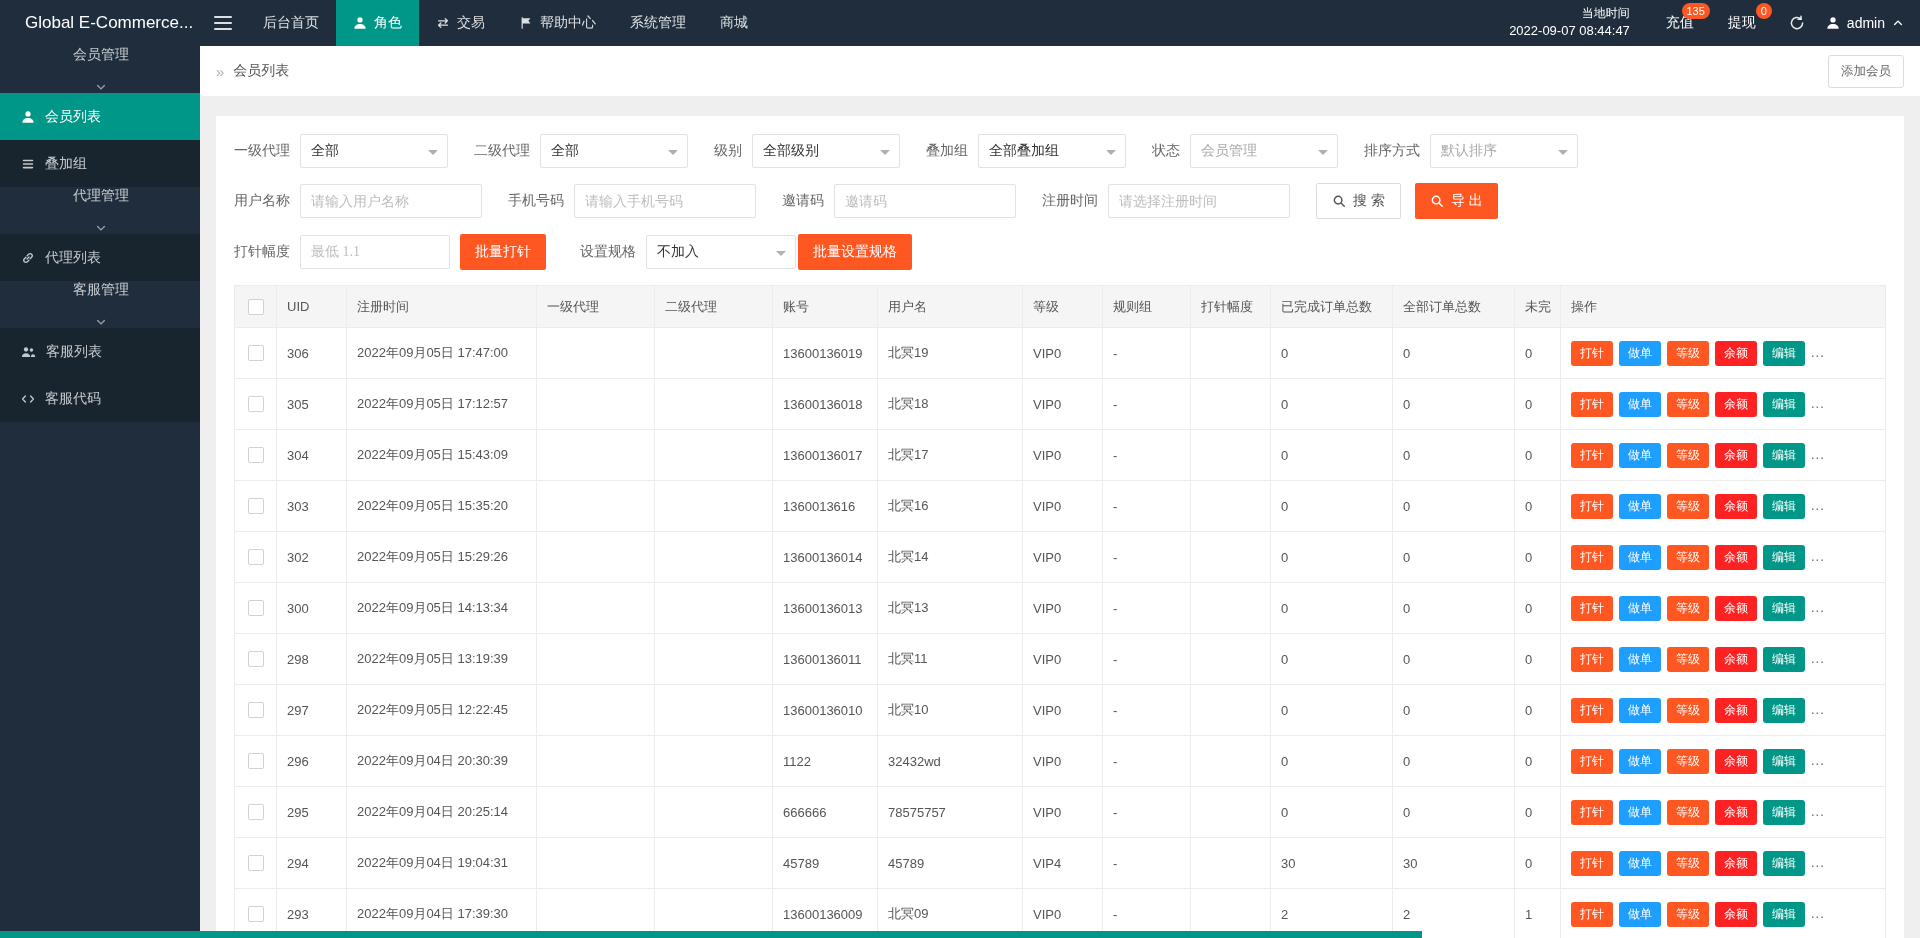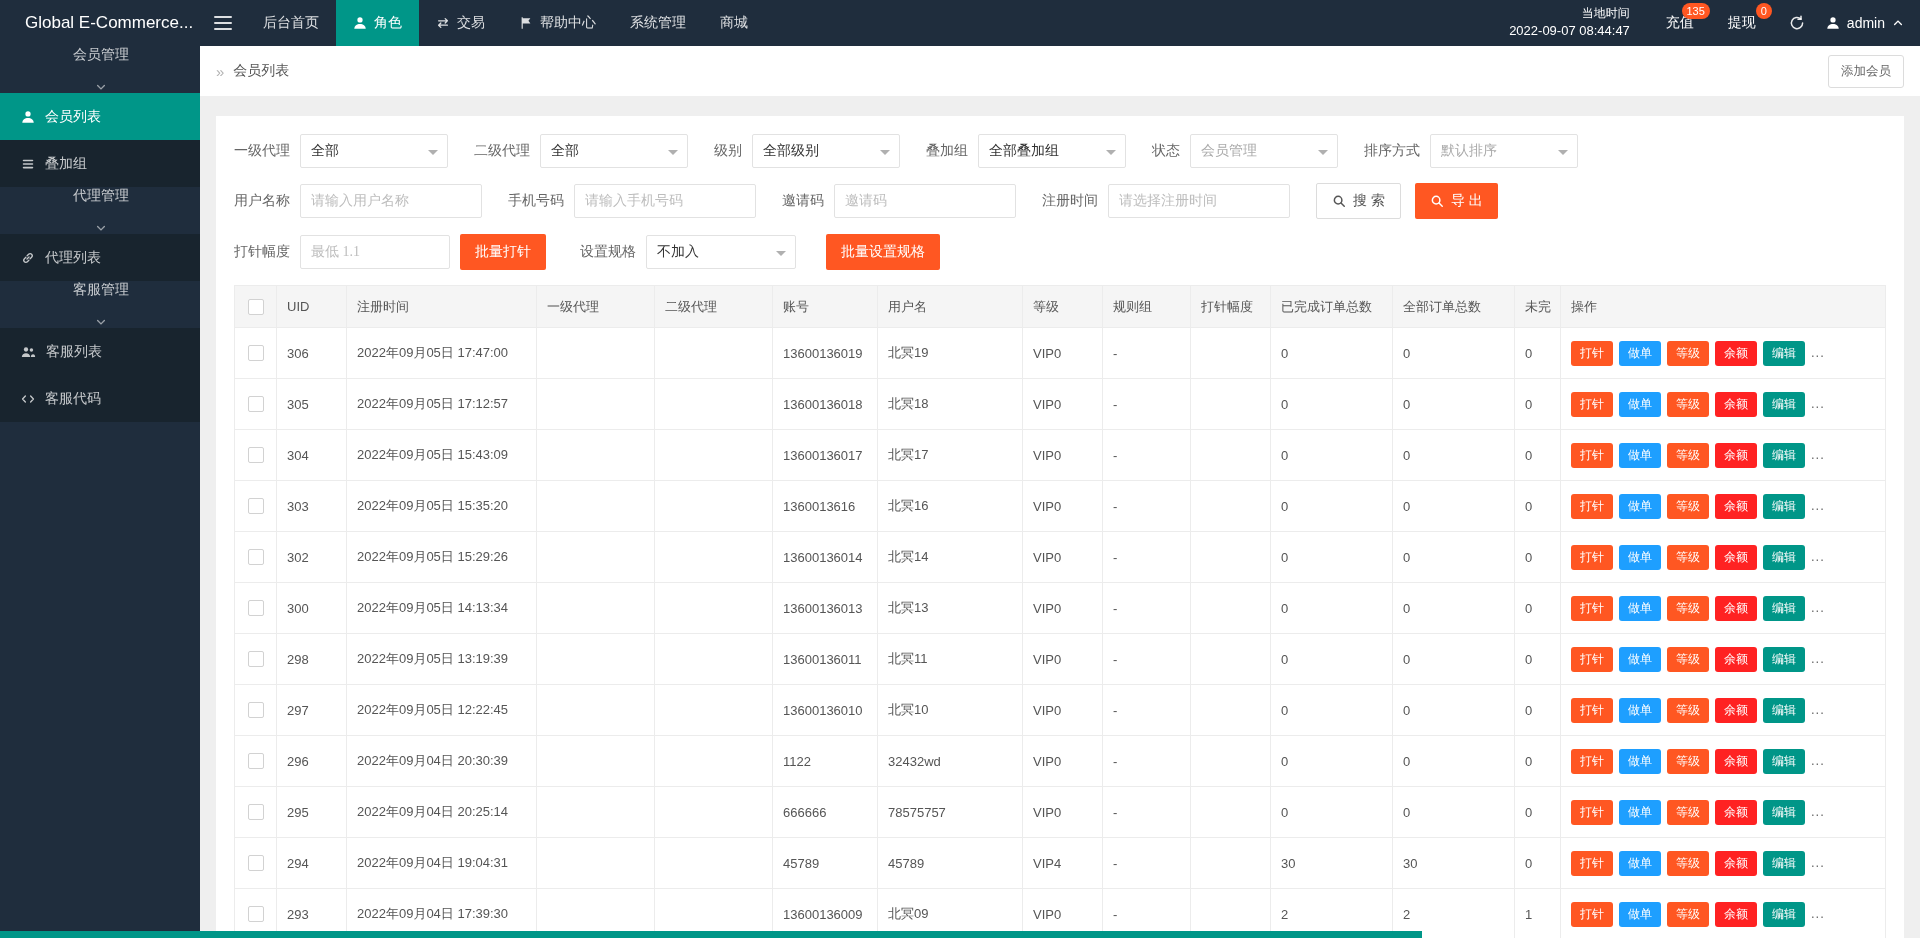--- a/index.html
+++ b/index.html
@@ -277,21 +277,21 @@
         <div class="f-group">
           <span class="f-label">排序方式</span>
           <div class="select">
             <span class="select-value muted">默认排序</span>
             <span class="caret"></span>
           </div>
         </div>
       </div>
 
     <div class="filter-row">
-      <div id="filter-inputs" style="display:flex;align-items:flex-start;font-family:Liberation Mono, monospace;">
+      <div id="filter-inputs" style="display:flex;align-items:flex-start;">
           <div class="f-group">
             <span class="f-label">用户名称</span>
             <input class="text-input" placeholder="请输入用户名称" style="">
           </div>
           <div class="f-group">
             <span class="f-label">手机号码</span>
             <input class="text-input" placeholder="请输入手机号码" style="">
           </div>
           <div class="f-group">
             <span class="f-label">邀请码</span>
@@ -321,21 +321,21 @@
         <span>导 出</span>
       </button>
     </div>
 
     <div class="filter-row">
       <div class="f-group" style="margin-right:10px;">
         <span class="f-label">打针幅度</span>
         <input class="text-input" style="width: 150px; font-family: Liberation Serif, serif;" placeholder="最低 1.1">
       </div>
       <button class="btn btn-orange" style="margin-right:34px;">批量打针</button>
-      <div class="f-group" style="margin-right:30px;">
+      <div class="f-group" style="margin-right:2px;">
         <span class="f-label">设置规格</span>
         <div class="select" style="width:150px;">
           <span class="select-value">不加入</span>
           <span class="caret"></span>
         </div>
       </div>
       <button class="btn btn-orange">批量设置规格</button>
     </div>
 
     <table class="data-table">

